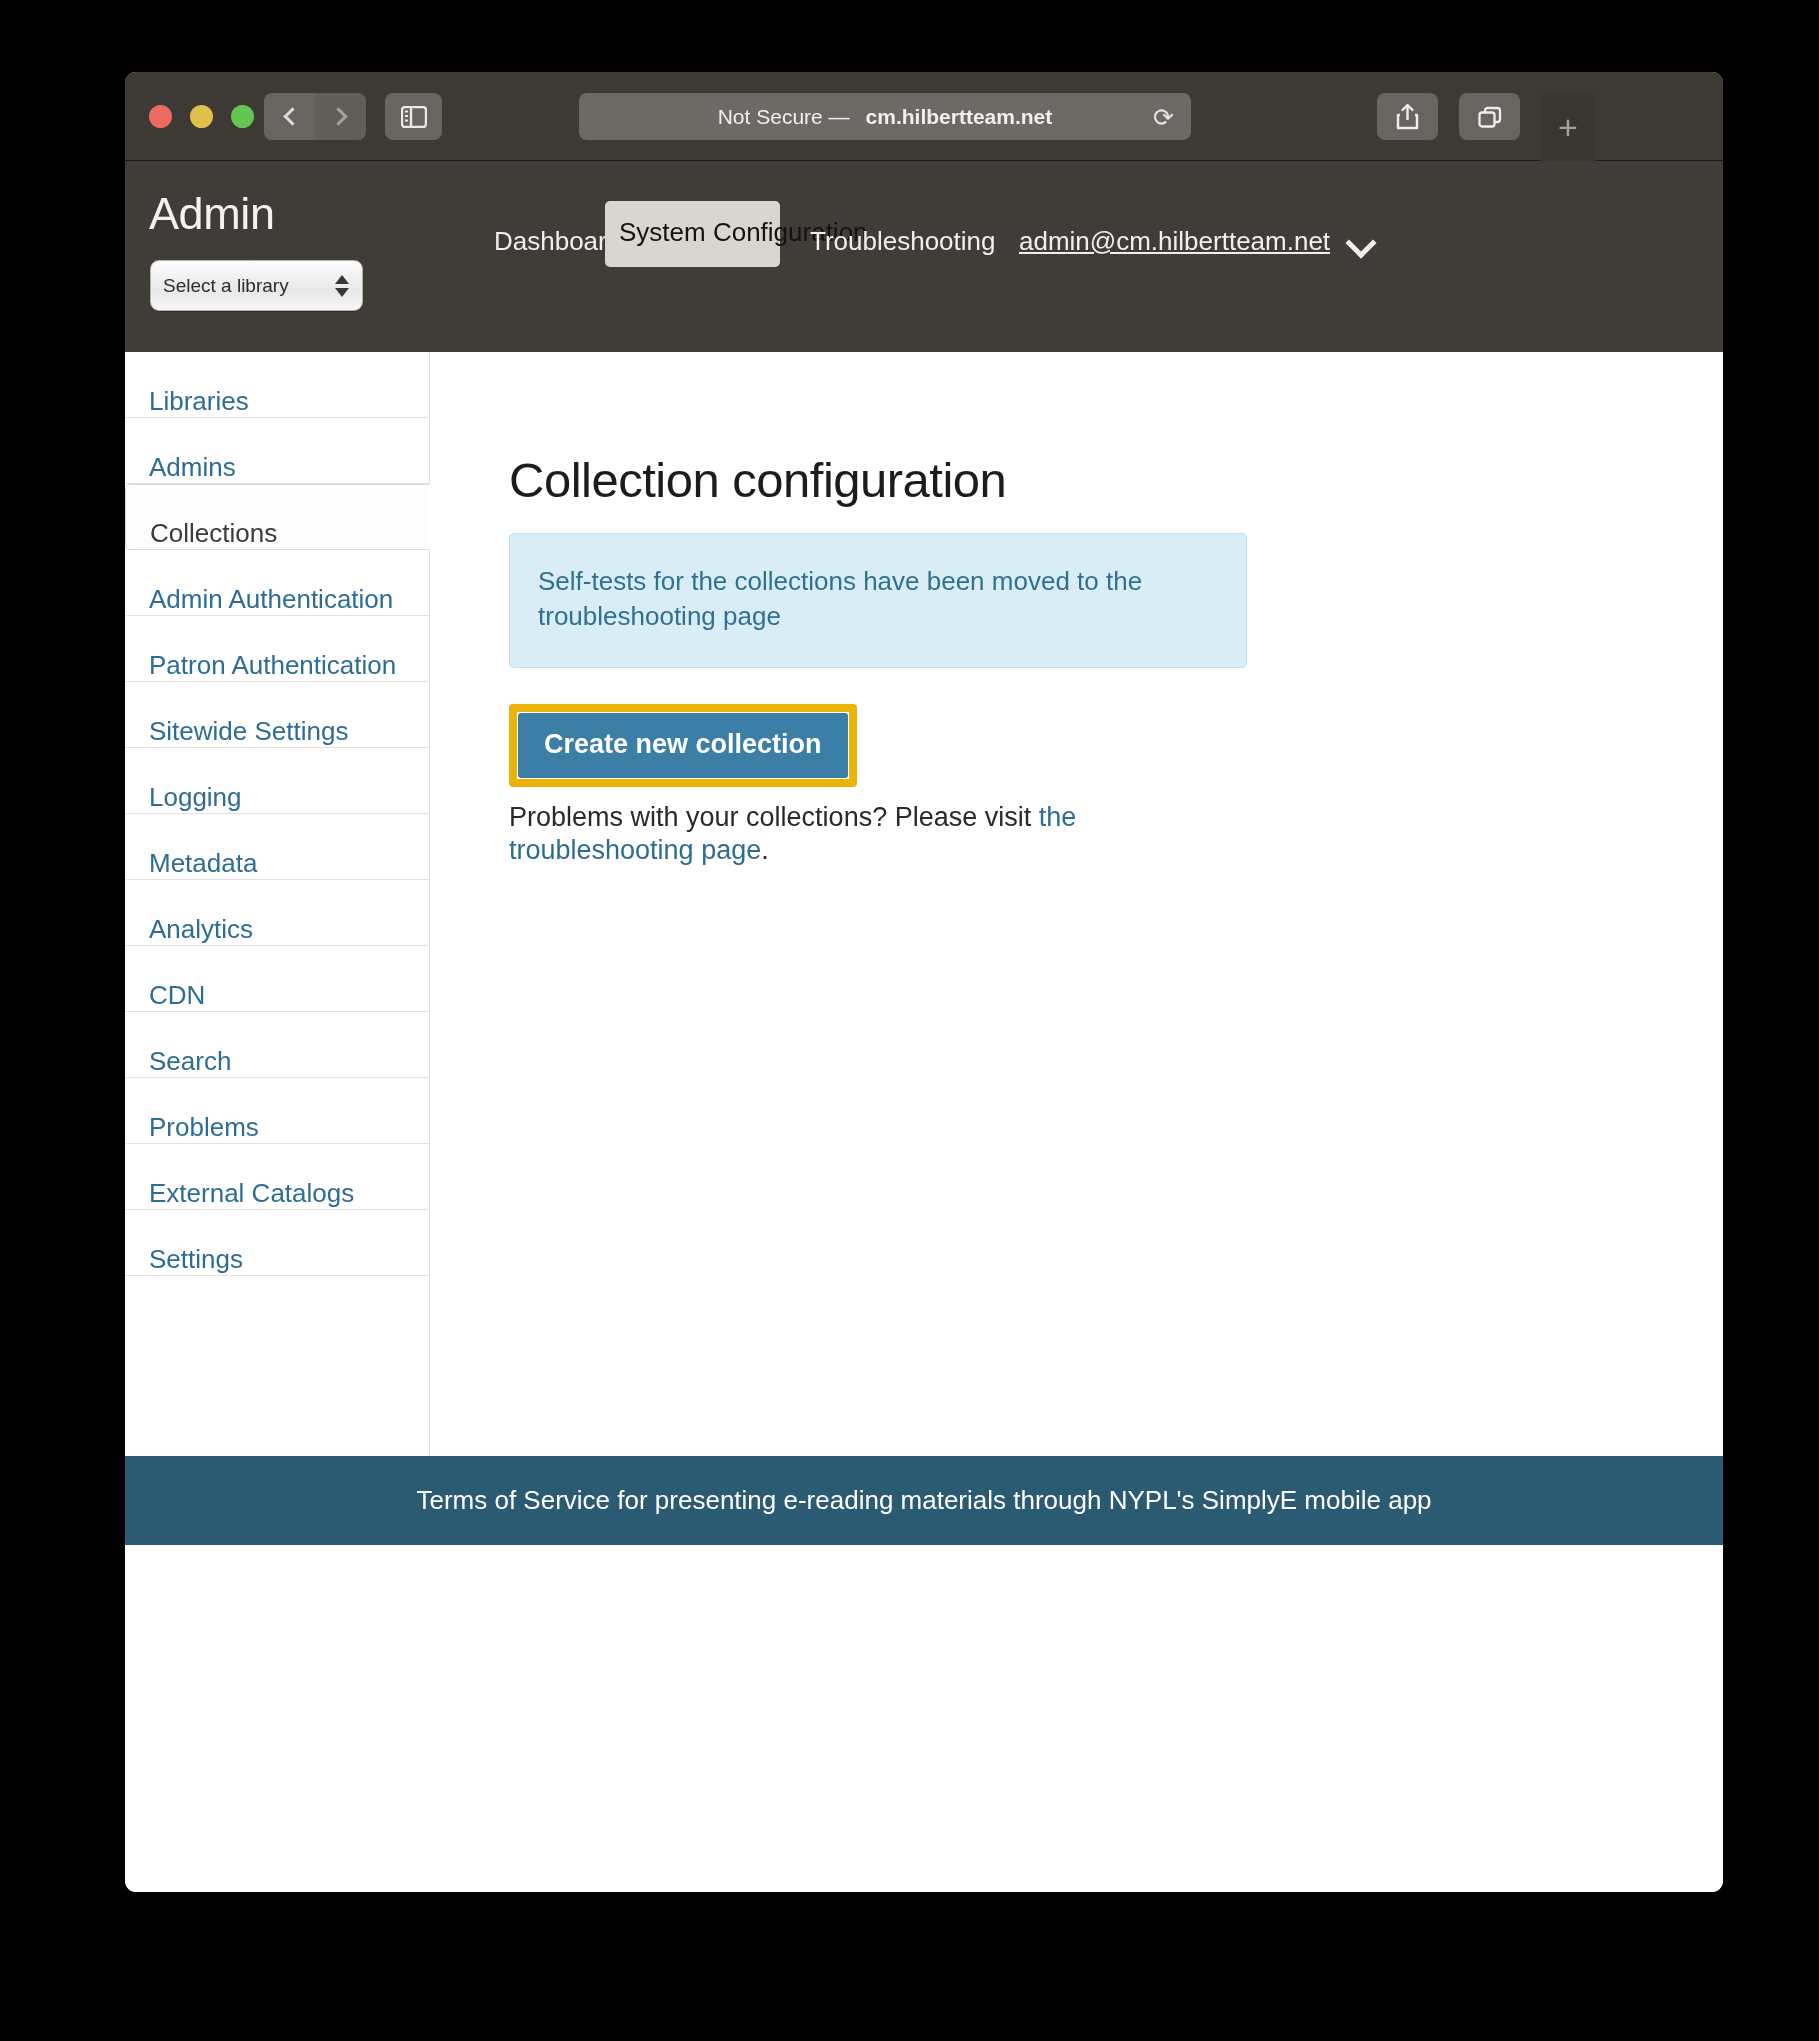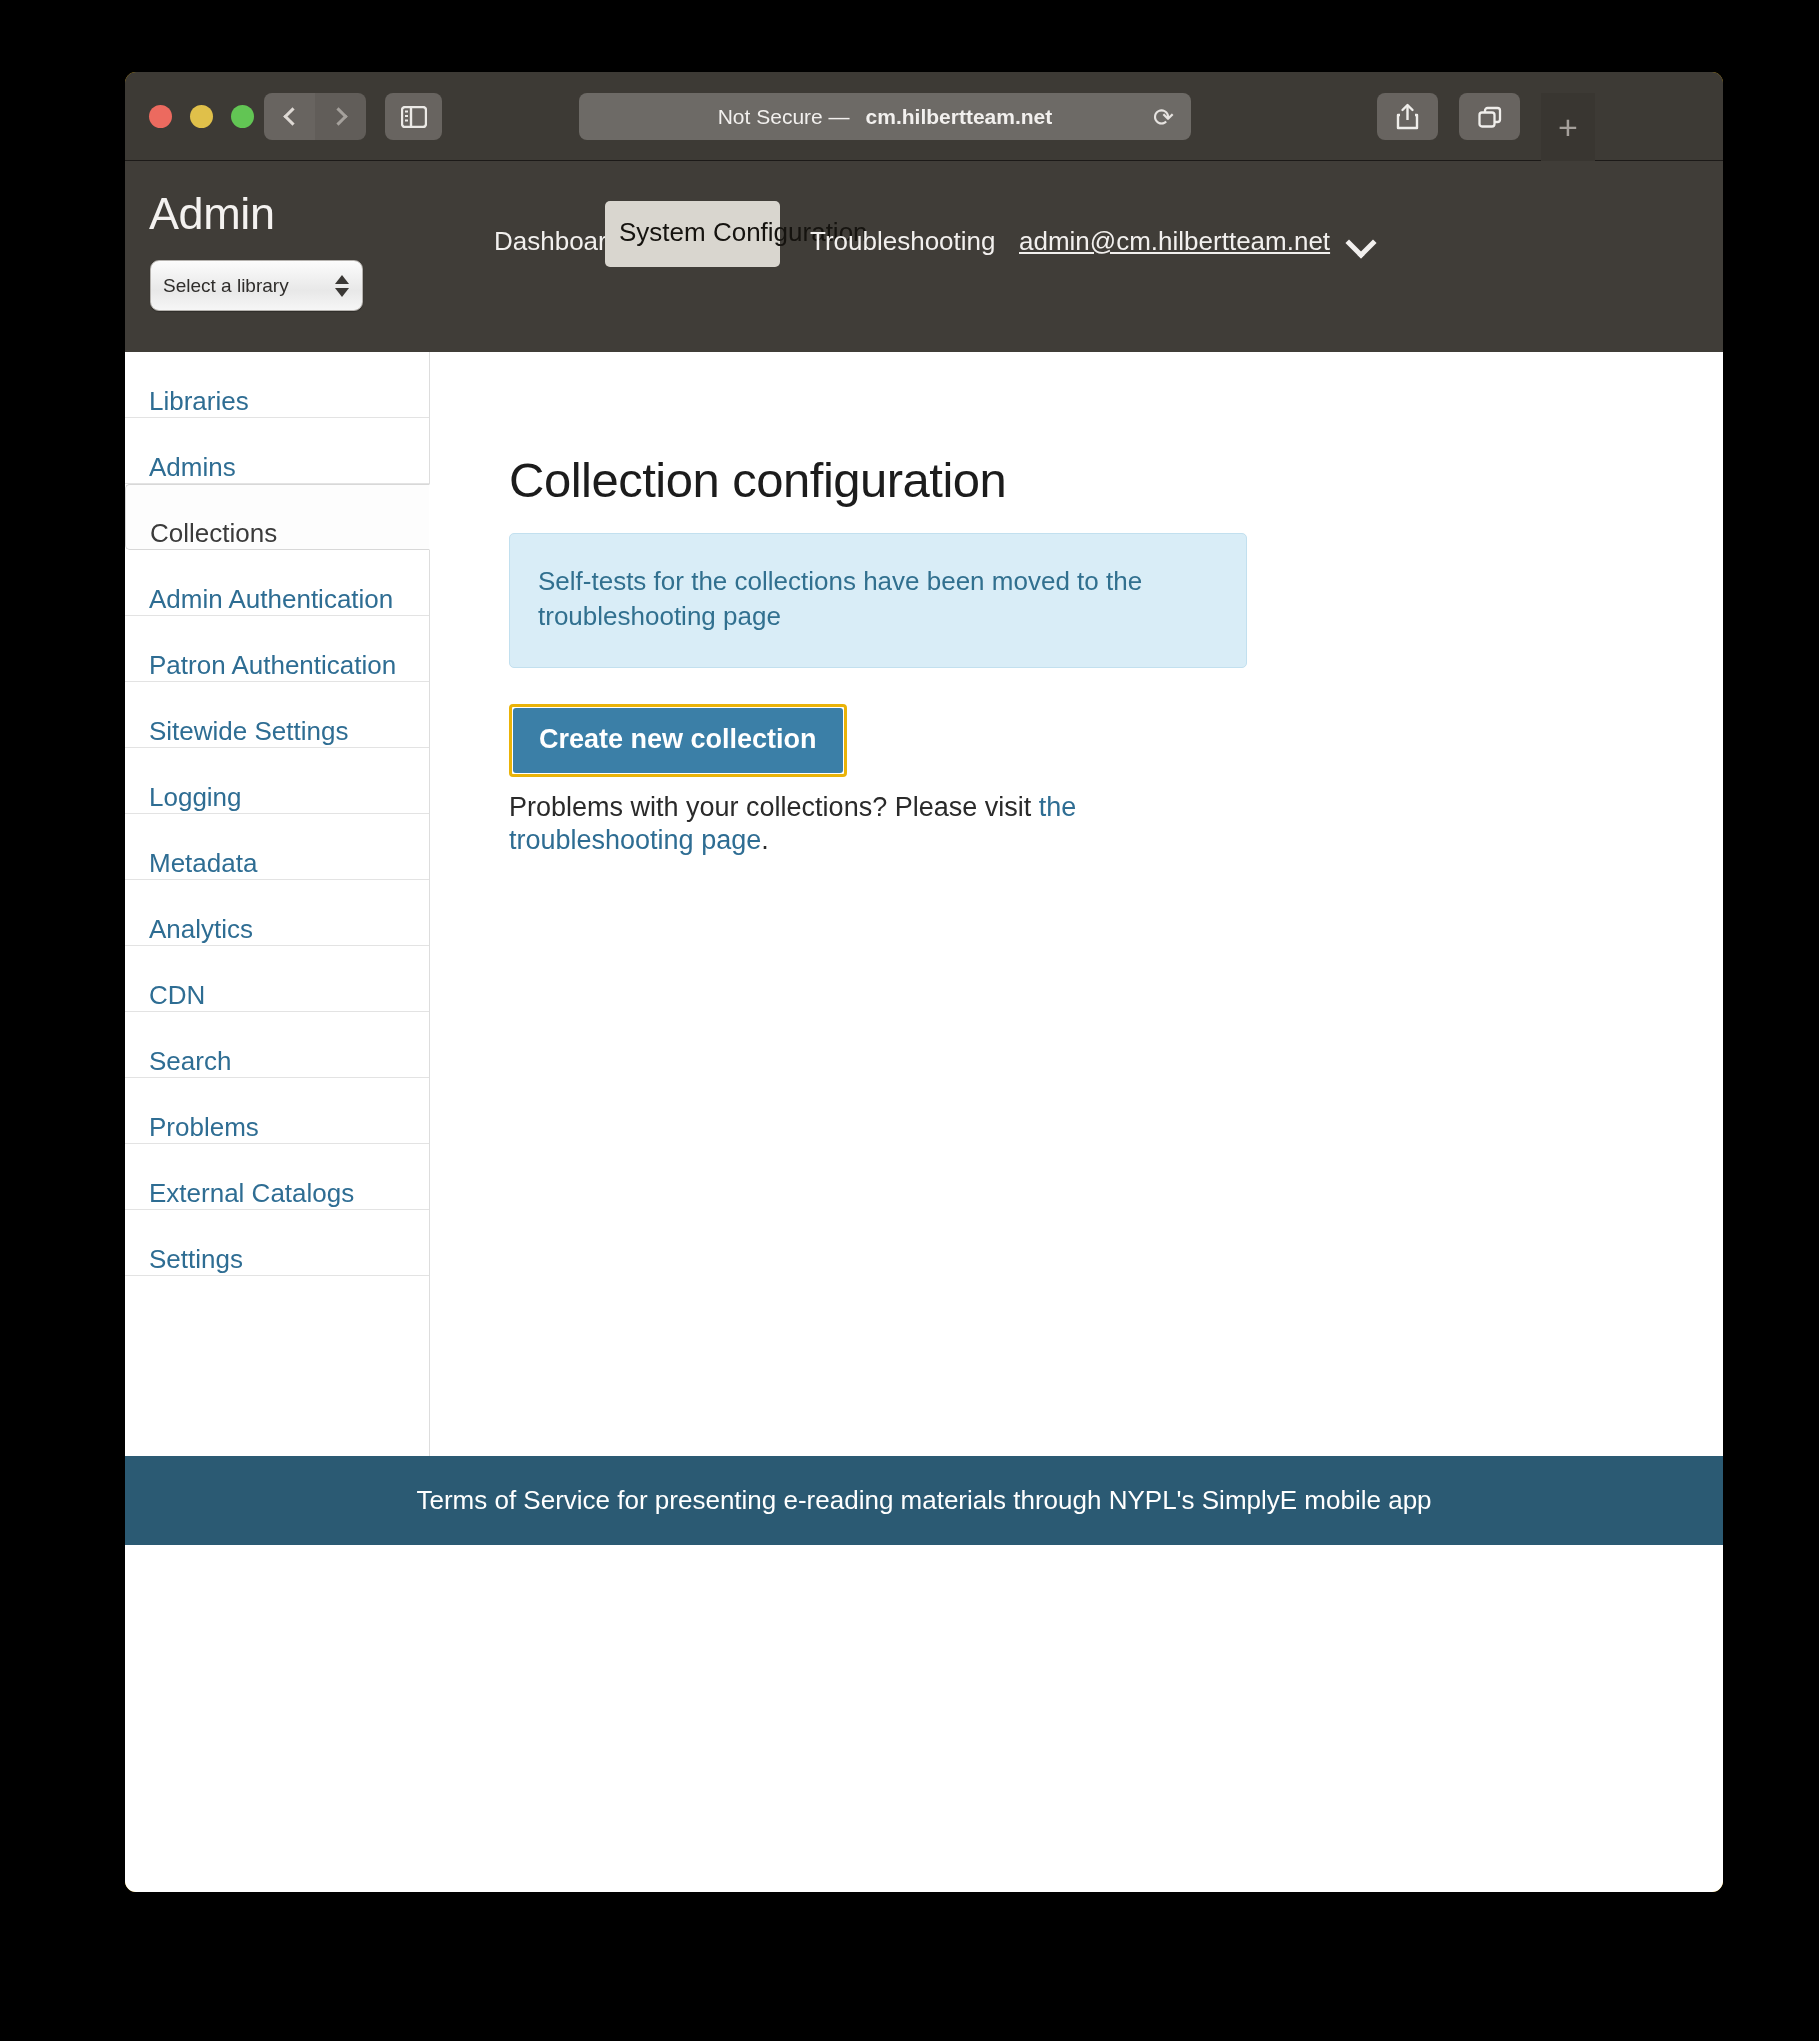--- a/index.html
+++ b/index.html
@@ -192,21 +192,21 @@
     border: 1px solid #c2e0ef;
     border-radius: 5px;
     color: #31708f;
     font-size: 26px;
     line-height: 1.36;
     padding: 30px 28px 32px 28px;
   }
   #create-collection-wrap {
     display: inline-block;
     margin-top: 36px;
-    border: 3px solid #eab308;
+    border: 8px solid #eab308;
     border-radius: 4px;
     padding: 1px;
   }
   #create-collection-btn {
     display: block;
     background: #3b7fa7;
     color: #ffffff;
     font-size: 27px; font-weight: bold;
     padding: 16px 26px 18px 26px;
     border: none;

